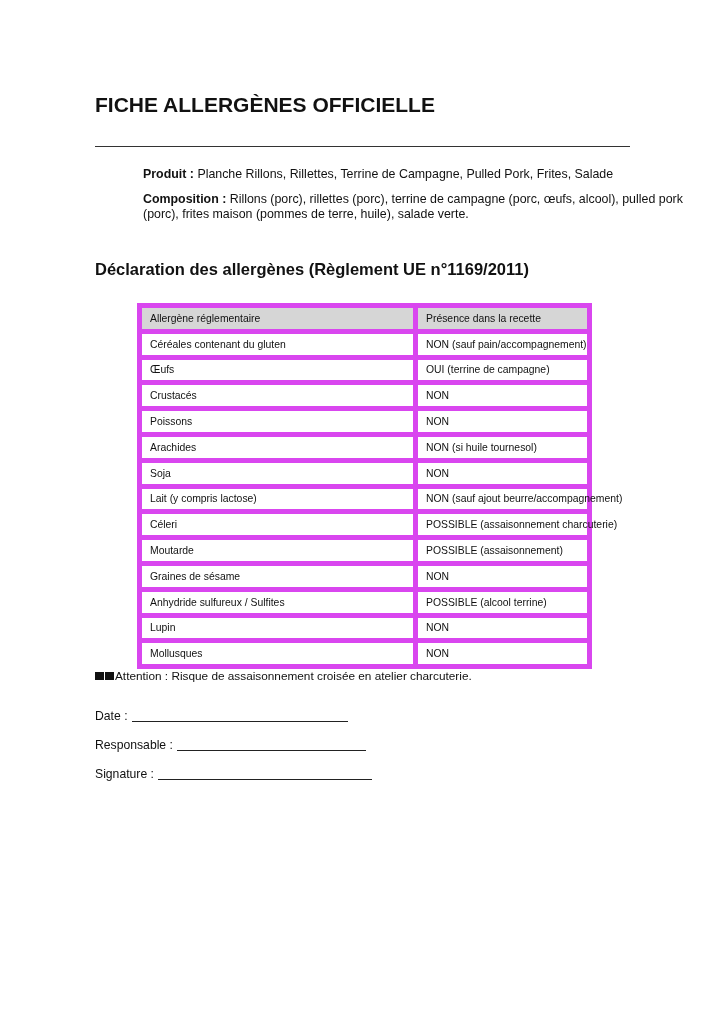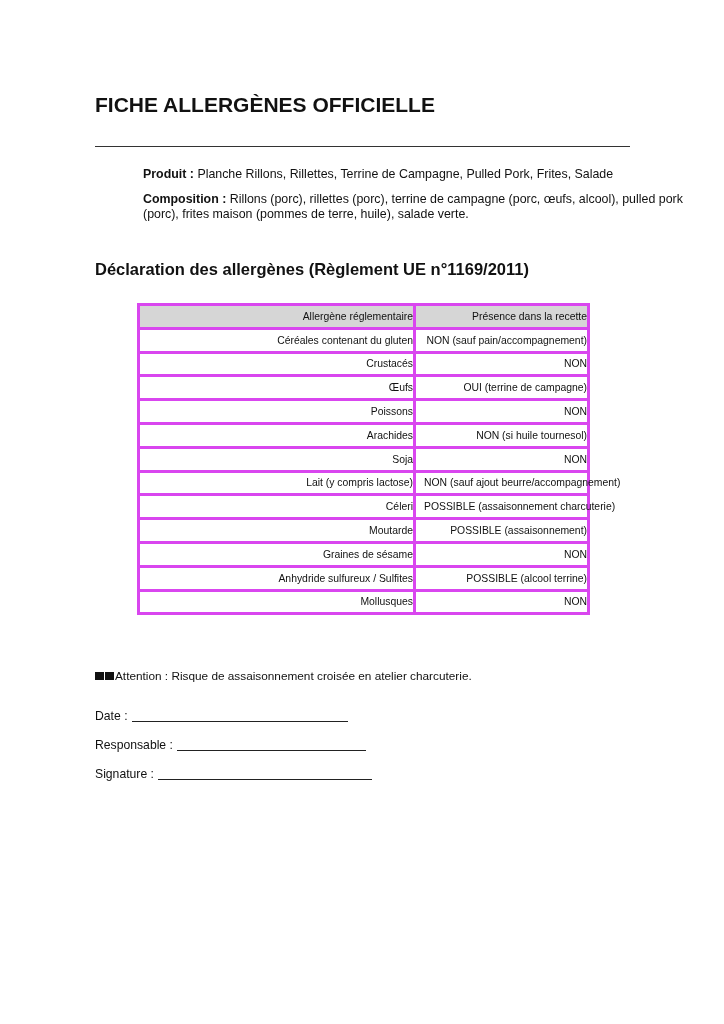--- a/index.html
+++ b/index.html
@@ -7,22 +7,22 @@
          font-family: "Liberation Sans", sans-serif; color: #111; }
   .title { position: absolute; left: 95px; top: 93px; font-size: 21px; font-weight: bold; margin: 0; letter-spacing: 0px; }
   .rule { position: absolute; left: 95px; top: 146px; width: 535px; height: 0; border-top: 1.5px solid #333; }
   .meta { position: absolute; left: 95px; width: 540px; font-size: 12.4px; line-height: 15px; margin: 0; padding-left: 48px; }
   .meta b { font-weight: bold; }
   .produit { top: 167px; }
   .composition { top: 192px; }
   .section-title { position: absolute; left: 95px; top: 260px; font-size: 16.5px; font-weight: bold; margin: 0; }
   table.allergens { position: absolute; left: 137px; top: 303px; width: 450px; border-collapse: collapse;
                     font-size: 10.4px; table-layout: fixed; }
-  table.allergens th, table.allergens td { border: 3px solid #d946ef; height: 20.8px; padding: 0 0 0 8px;
-                    text-align: right; font-weight: normal; white-space: nowrap; overflow: visible; }
+  table.allergens th, table.allergens td { border: 5px solid #d946ef; height: 20.8px; padding: 0 0 0 8px;
+                    text-align: left; font-weight: normal; white-space: nowrap; overflow: visible; }
   table.allergens th { background: #d6d6d6; }
   table.allergens col.c1 { width: 276px; }
   table.allergens col.c2 { width: 174px; }
   .attention { position: absolute; left: 95px; top: 669px; font-size: 11.8px; }
   .sq { display: inline-block; width: 9px; height: 8px; background: #111; margin-right: 1px; vertical-align: 0px; }
   .field { position: absolute; left: 95px; font-size: 12.2px; }
   .field .line { display: inline-block; border-bottom: 1px solid #222; height: 12px; vertical-align: -2px; margin-left: 4px; }
   .f-date { top: 709px; }
   .f-resp { top: 738px; }
   .f-sign { top: 767px; }
@@ -49,26 +49,26 @@
       <th>Allergène réglementaire</th>
       <th>Présence dans la recette</th>
     </tr>
   </thead>
   <tbody>
     <tr>
         <td>Céréales contenant du gluten</td>
         <td>NON (sauf pain/accompagnement)</td>
       </tr>
     <tr>
+        <td>Œufs</td>
+        <td>OUI (terrine de campagne)</td>
+      </tr>
+    <tr>
         <td>Crustacés</td>
         <td>NON</td>
-      </tr>
-    <tr>
-        <td>Œufs</td>
-        <td>OUI (terrine de campagne)</td>
       </tr>
     <tr>
         <td>Poissons</td>
         <td>NON</td>
       </tr>
     <tr>
         <td>Arachides</td>
         <td>NON (si huile tournesol)</td>
       </tr>
     <tr>
@@ -89,20 +89,24 @@
       </tr>
     <tr>
         <td>Graines de sésame</td>
         <td>NON</td>
       </tr>
     <tr>
         <td>Anhydride sulfureux / Sulfites</td>
         <td>POSSIBLE (alcool terrine)</td>
       </tr>
     <tr>
+        <td>Lupin</td>
+        <td>NON</td>
+      </tr>
+    <tr>
         <td>Mollusques</td>
         <td>NON</td>
       </tr>
   </tbody>
 </table>
 
 <div class="attention">
   <span><span class="sq"></span><span class="sq"></span></span><span>Attention : Risque de assaisonnement croisée en atelier charcuterie.</span>
 </div>
 

